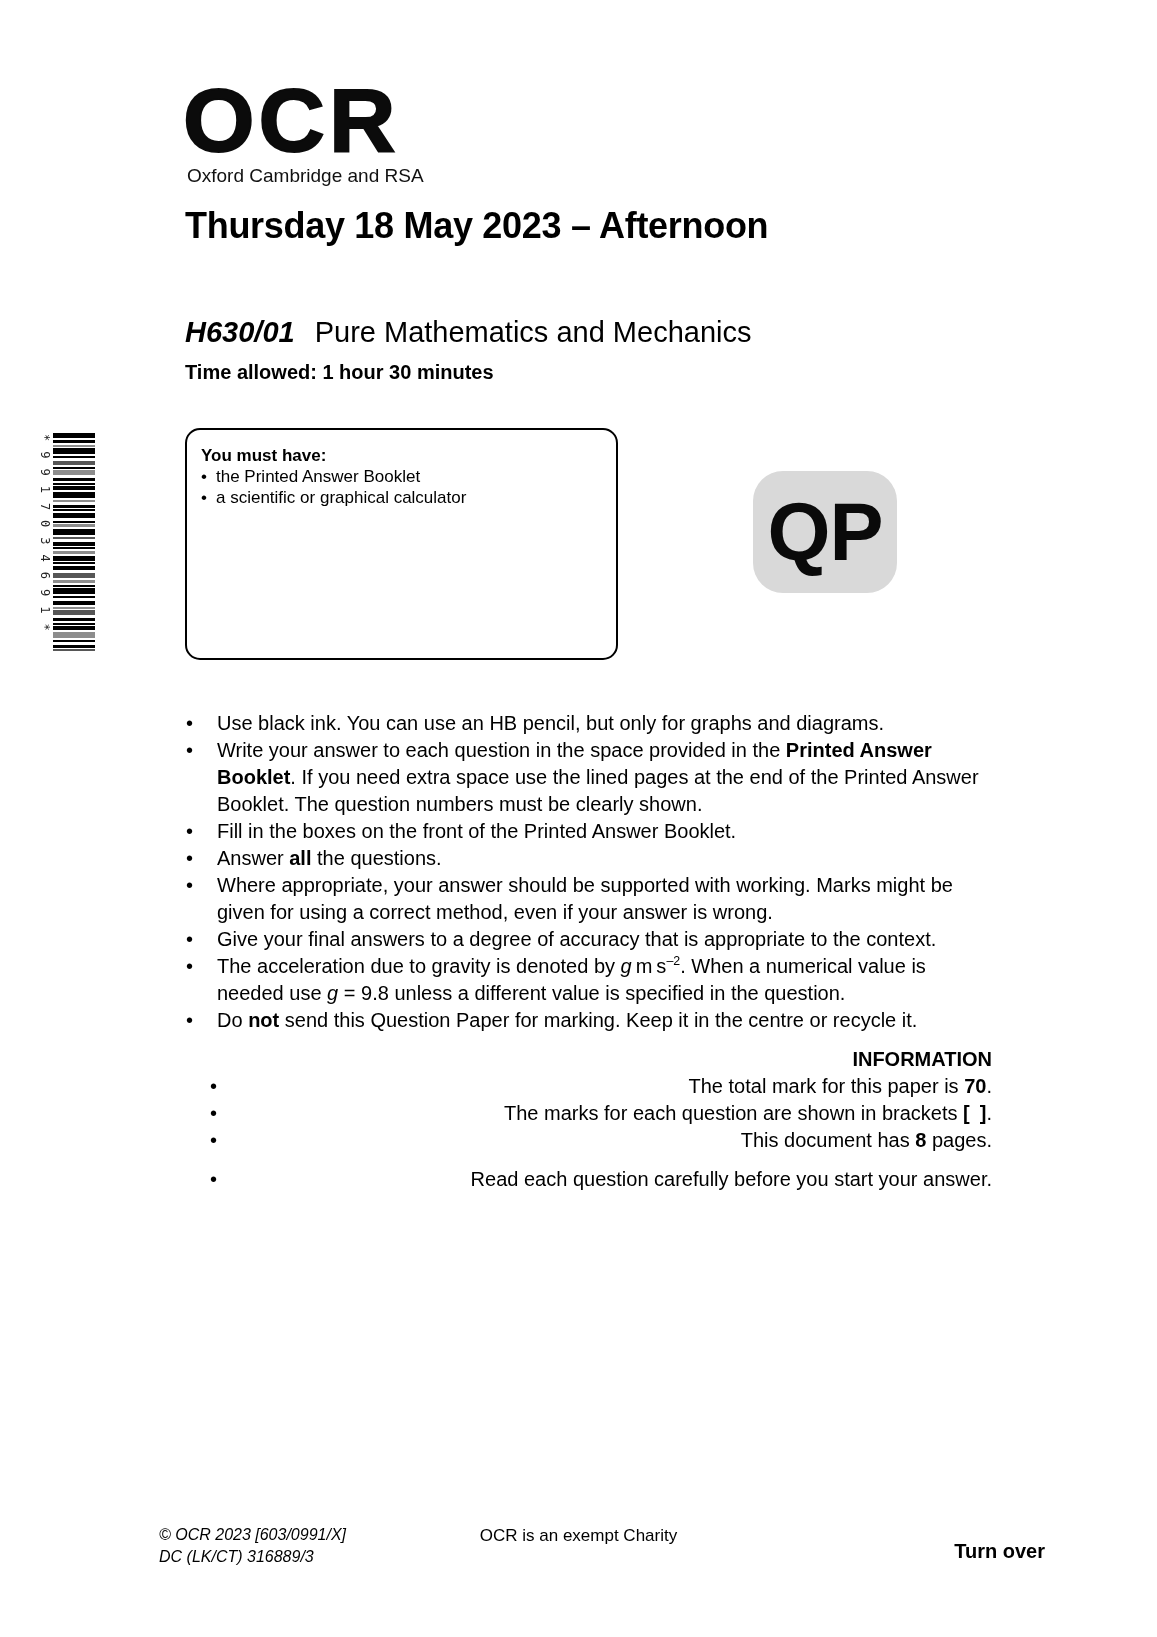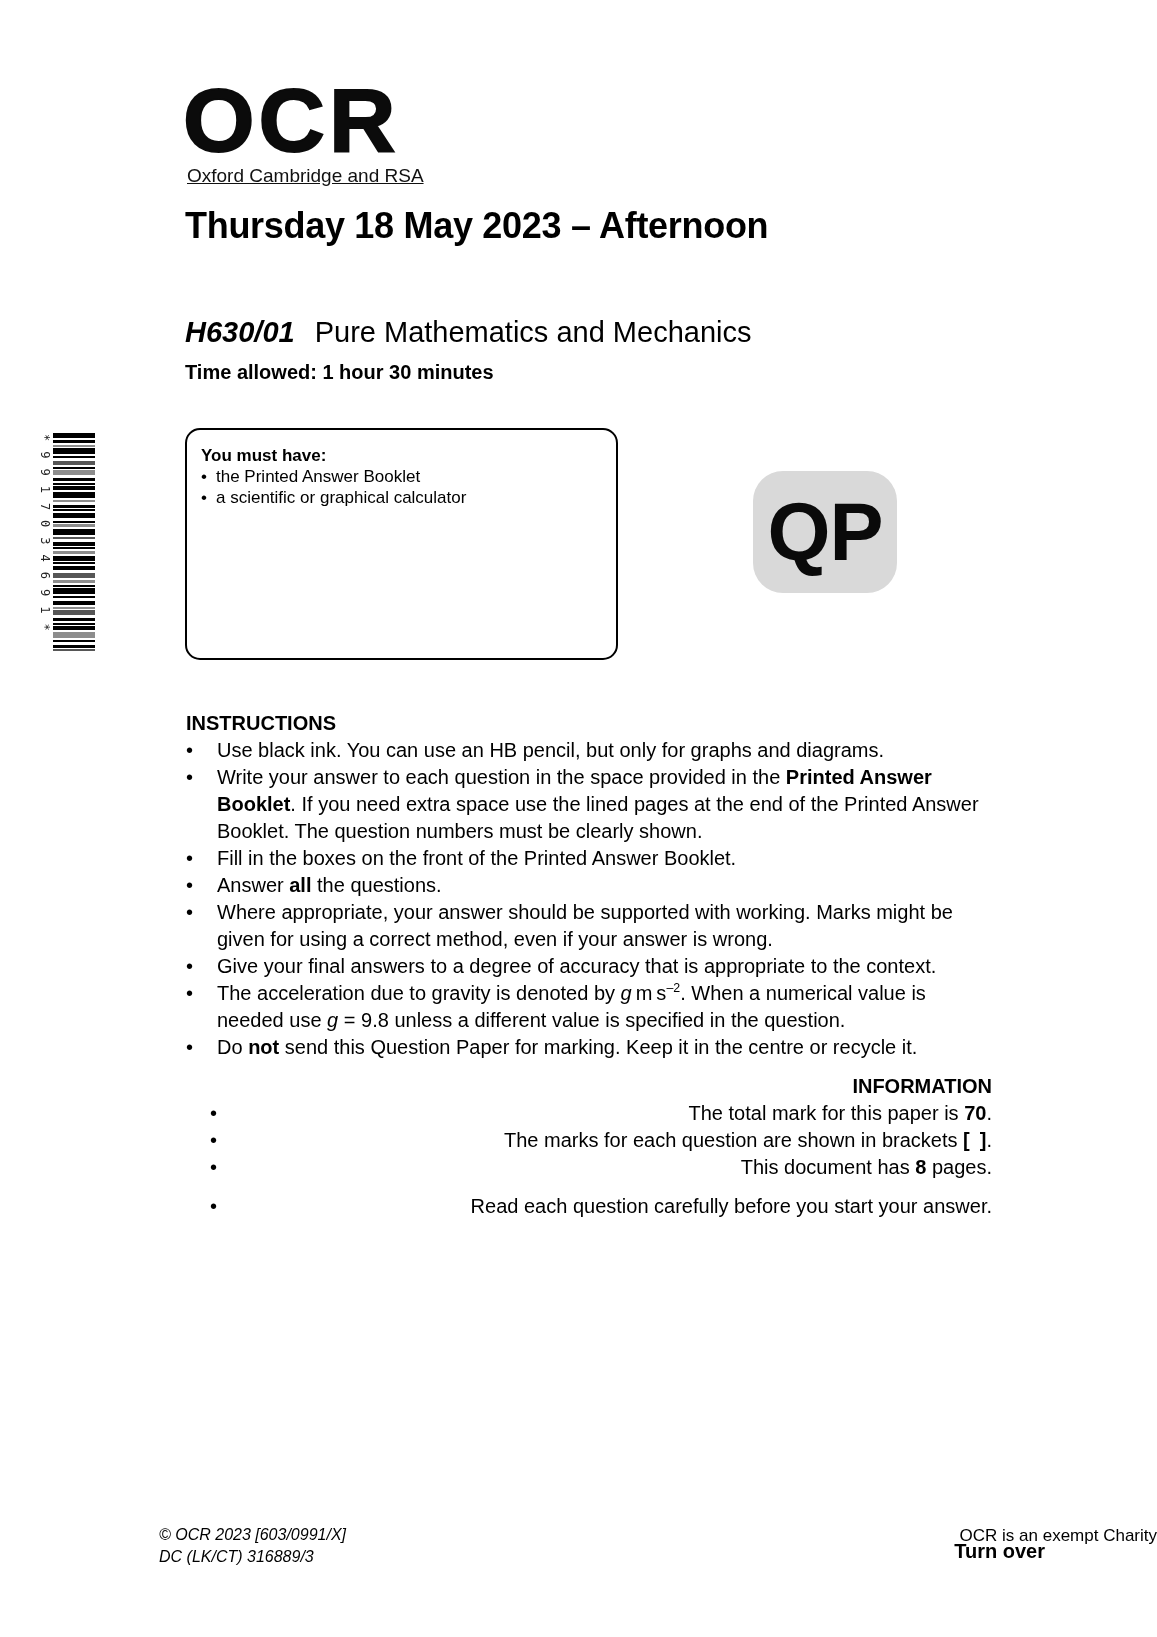--- a/index.html
+++ b/index.html
@@ -15,21 +15,21 @@
   .logo-text{
     position:absolute;left:183px;top:76px;
     font-size:92px;line-height:92px;font-weight:bold;
     letter-spacing:4px;
     color:#0b0b0b;
     -webkit-text-stroke:2px #0b0b0b;
     transform:scaleY(0.96);transform-origin:left top;
   }
   .logo-tagline{
     position:absolute;left:187px;top:165px;
-    font-size:19px;color:#111;text-decoration:underline;
+    font-size:19px;color:#111;
   }
   
   .exam-title{
     position:absolute;left:185px;top:205px;
     font-size:36px;font-weight:bold;letter-spacing:-0.3px;
     white-space:nowrap;
     text-align:center;
   }
   .qualification{
     position:absolute;left:185px;top:260px;
@@ -85,21 +85,21 @@
   sup{font-size:62%;line-height:0;vertical-align:super;}
   i{font-style:italic;}
   b{font-weight:bold;}
   
   .foot-left{
     position:absolute;left:159px;top:1524px;
     font-size:16px;line-height:22px;font-style:italic;
   }
   .foot-center{
     position:absolute;left:0;right:0;top:1526px;
-    text-align:right;font-size:17px;
+    text-align:center;font-size:17px;
   }
   .foot-right{
     position:absolute;right:112px;top:1540px;
     font-size:20px;font-weight:bold;
   }
 </style>
 </head>
 <body>
 
 <div class="page">
@@ -171,21 +171,20 @@
           <span class="dot">•</span>
           <span class="btxt">a scientific or graphical calculator</span>
         </div>
       </div>
   </div>
 
   <div class="qp-badge">QP</div>
 
   <div class="sections">
     <div class="section">
-      <div class="section-heading">INSTRUCTIONS</div>
       <div class="bullets">
           <div class="bullet-row">
             <span class="dot">•</span>
             <span class="btxt">Use black ink. You can use an HB pencil, but only for graphs and diagrams.</span>
           </div>
           <div class="bullet-row">
             <span class="dot">•</span>
             <span class="btxt">Write your answer to each question in the space provided in the <b>Printed Answer Booklet</b>. If you need extra space use the lined pages at the end of the Printed Answer Booklet. The question numbers must be clearly shown.</span>
           </div>
           <div class="bullet-row">

